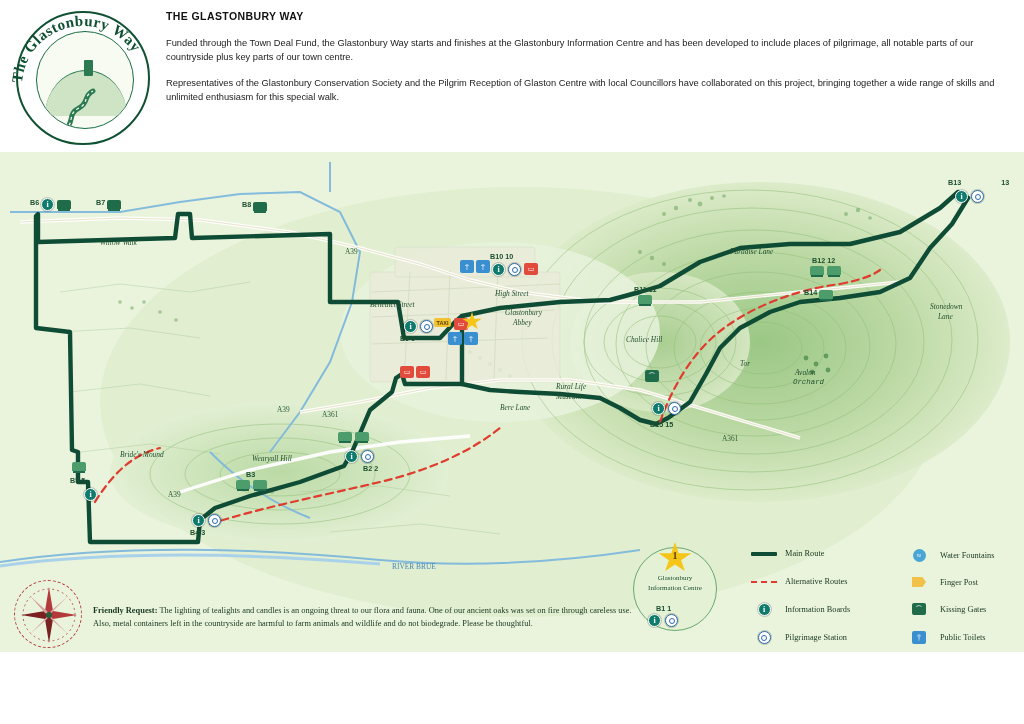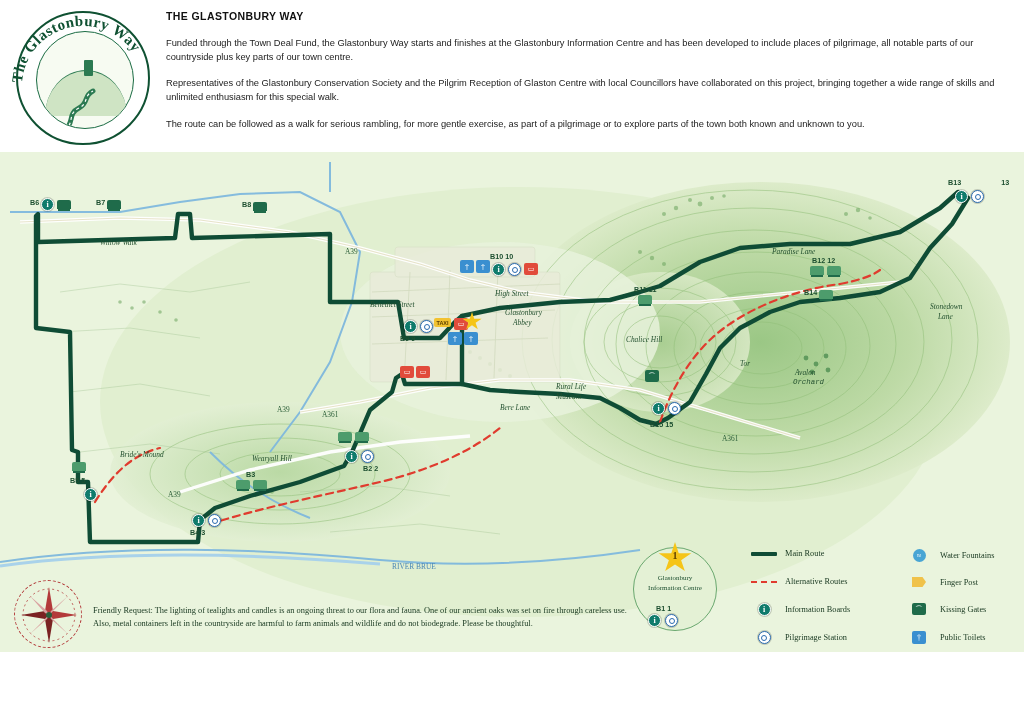--- a/index.html
+++ b/index.html
@@ -184,21 +184,21 @@
   .compass {
     position: absolute; left: 14px; top: 428px;
     width: 68px; height: 68px; border-radius: 50%;
     border: 1px dashed #b33a3a;
   }
   .friendly {
     position: absolute; left: 93px; top: 452px; width: 545px;
     font-size: 8.4px; line-height: 1.55; color: #17371f;
     font-family: "Liberation Serif", serif;
   }
-  .friendly b { font-weight: normal; }
+  .friendly b { font-weight: bold; }
 </style>
 </head>
 <body>
 
 <div id="page">
 
   <div class="header">
 
     <div class="logo-wrap">
       <div class="logo-circle">
@@ -217,21 +217,20 @@
         </defs>
         <text font-family="Liberation Serif, serif" font-size="15" font-weight="bold" fill="#0f5132" letter-spacing="0.5">
           <textPath href="#arcTop" startOffset="4%">The Glastonbury Way</textPath>
         </text>
       </svg>
     </div>
 
     <div class="header-title">THE GLASTONBURY WAY</div>
     <div class="header-p" id="hp1">Funded through the Town Deal Fund, the Glastonbury Way starts and finishes at the Glastonbury Information Centre and has been developed to include places of pilgrimage, all notable parts of our countryside plus key parts of our town centre.</div>
     <div class="header-p" id="hp2">Representatives of the Glastonbury Conservation Society and the Pilgrim Reception of Glaston Centre with local Councillors have collaborated on this project, bringing together a wide range of skills and unlimited enthusiasm for this special walk.</div>
-    <div class="header-p" id="hp3">The route can be followed as a walk for serious rambling, for more gentle exercise, as part of a pilgrimage or to explore parts of the town both known and unknown to you.</div>
   </div>
 
   <div class="map">
 
     <svg width="1024" height="500">
       <defs>
         <radialGradient id="torg" cx="50%" cy="50%" r="50%">
           <stop offset="0%" stop-color="#97c581"></stop>
           <stop offset="60%" stop-color="#bcd9a4"></stop>
           <stop offset="100%" stop-color="#dcebc9"></stop>
@@ -375,21 +374,21 @@
     <div class="maplabel rd" style="left:168px; top:338px;">A39</div>
     <div class="maplabel rd" style="left:722px; top:282px;">A361</div>
     <div class="maplabel it" style="left:370px; top:148px;">Benedict Street</div>
     <div class="maplabel it" style="left:495px; top:137px;">High Street</div>
     <div class="maplabel it" style="left:505px; top:156px;">Glastonbury</div>
     <div class="maplabel it" style="left:513px; top:166px;">Abbey</div>
     <div class="maplabel it" style="left:626px; top:183px;">Chalice Hill</div>
     <div class="maplabel it" style="left:740px; top:207px;">Tor</div>
     <div class="maplabel it" style="left:795px; top:216px;">Avalon</div>
     <div class="maplabel it" style="left:793px; top:226px;font-family:Liberation Mono, monospace;">Orchard</div>
-    <div class="maplabel it" style="left:772px; top:95px;">Paradise Lane</div>
+    <div class="maplabel it" style="left:730px; top:95px;">Paradise Lane</div>
     <div class="maplabel it" style="left:930px; top:150px;">Stonedown</div>
     <div class="maplabel it" style="left:938px; top:160px;">Lane</div>
     <div class="maplabel it" style="left:556px; top:230px;">Rural Life</div>
     <div class="maplabel it" style="left:556px; top:240px;">Museum</div>
     <div class="maplabel it" style="left:500px; top:251px;">Bere Lane</div>
     <div class="maplabel it" style="left:252px; top:302px;">Wearyall Hill</div>
     <div class="maplabel it" style="left:120px; top:298px;">Bride's Mound</div>
     <div class="maplabel blue" style="left:392px; top:410px;">RIVER BRUE</div>
 
     <div class="wp" style="left:30px; top:46px;">

